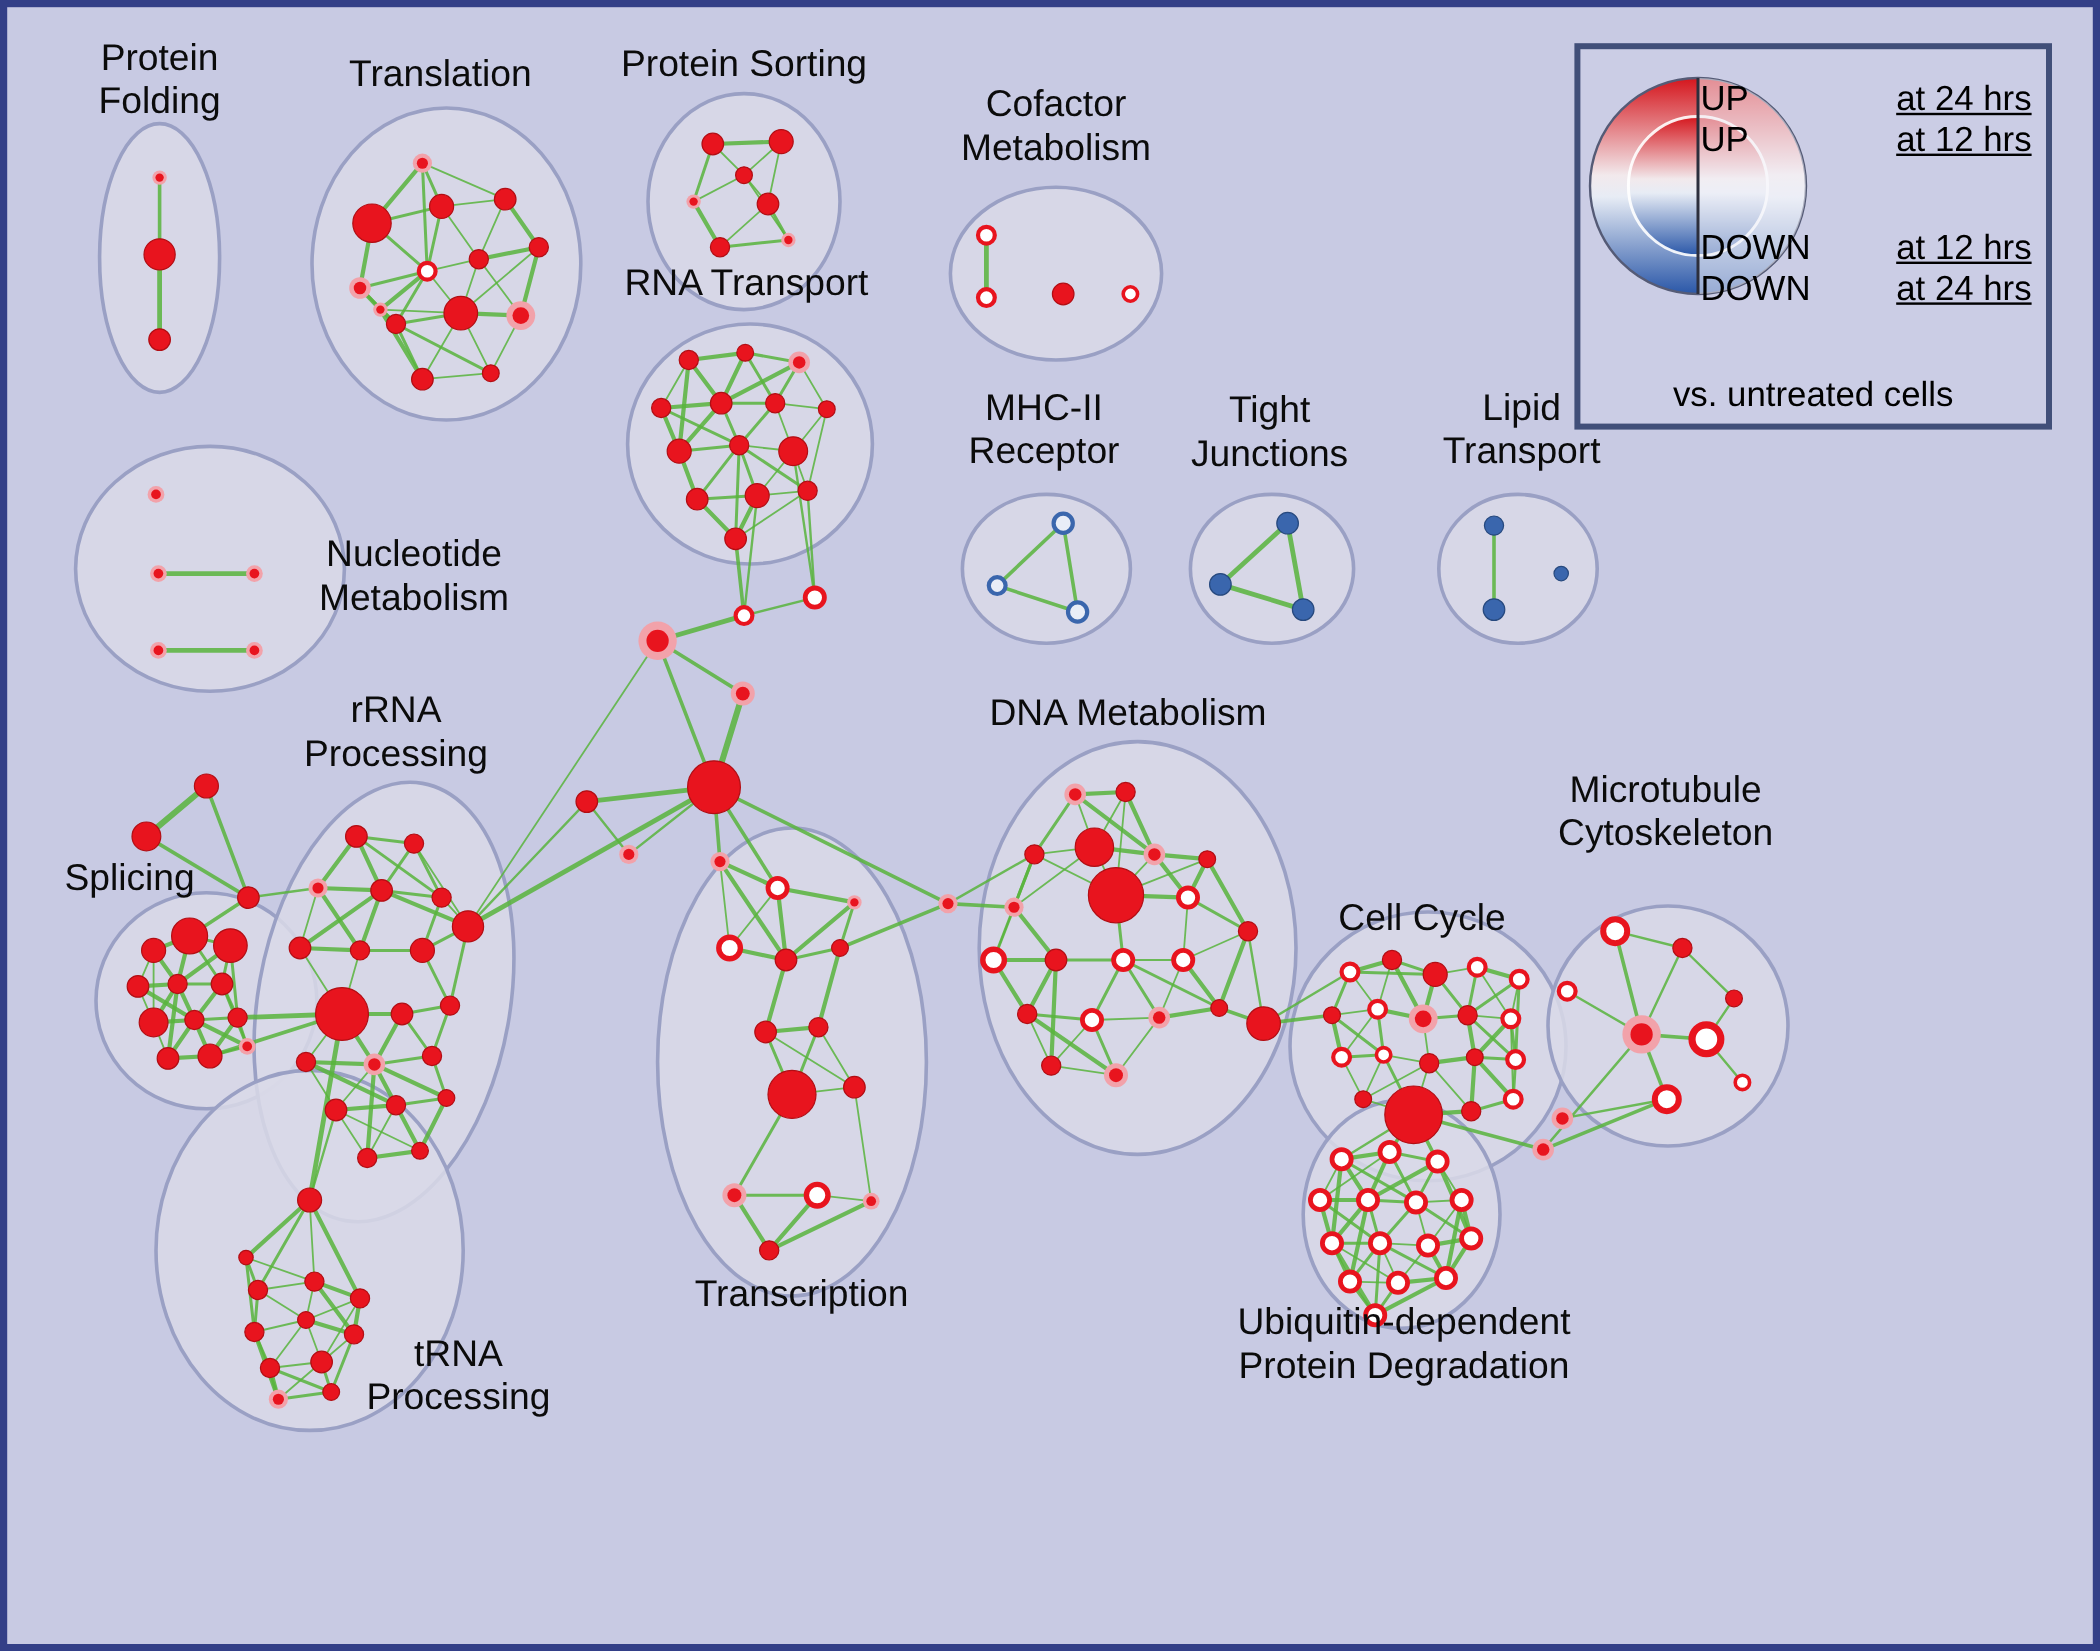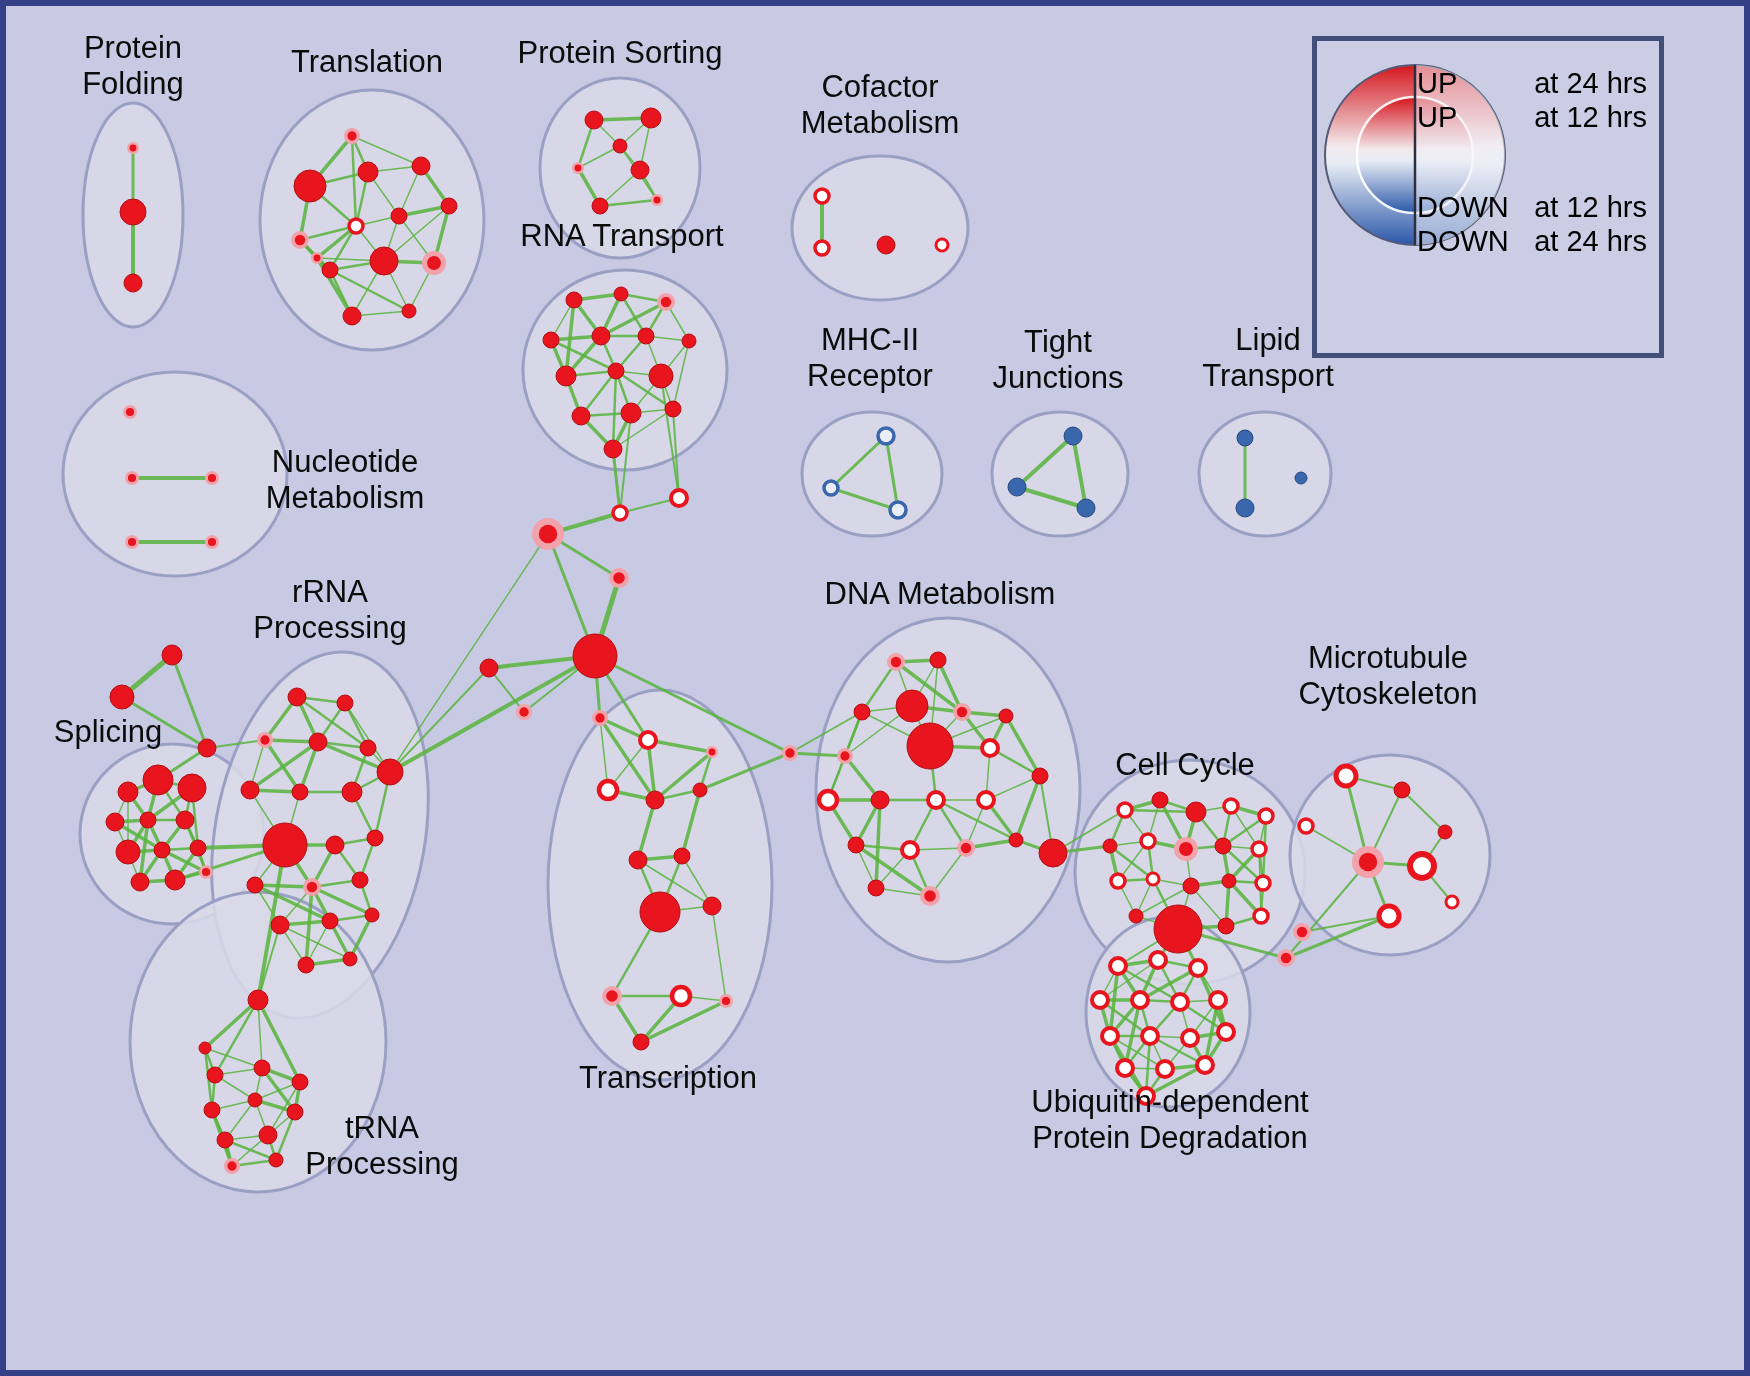--- a/index.html
+++ b/index.html
@@ -1,23 +1,23 @@
 <!DOCTYPE html>
 <html><head>
 <meta charset="utf-8">
 <style>
   html,body{margin:0;padding:0;background:#ffffff;font-family:"Liberation Sans",sans-serif;}
   .stage{position:relative;width:1750px;height:1376px;overflow:hidden;}
   #net{position:absolute;left:0;top:0;}
-  .legend{position:absolute;left:1312px;top:36px;width:352px;height:322px;
+  .legend{position:absolute;left:1312px;top:36px;width:398px;height:322px;
           border:5px solid #414f79;background:#cbcde5;box-sizing:border-box;
           color:#000;font-size:29px;}
   .legend-circle{position:absolute;left:2px;top:12px;}
   .lg-word{position:absolute;left:100px;white-space:nowrap;}
-  .lg-time{position:absolute;right:12px;white-space:nowrap;}
+  .lg-time{position:absolute;right:12px;white-space:nowrap;text-decoration:underline;}
   .lg-cap{position:absolute;left:0;right:0;text-align:center;white-space:nowrap;}
 </style>
 </head>
 <body>
 
 <div class="stage">
   <svg id="net" width="1750" height="1376" viewBox="0 0 1750 1376">
       <rect x="3" y="3" width="1744" height="1370" fill="#c8cae3" stroke="#333f87" stroke-width="6"></rect>
       <g>
         <ellipse cx="133" cy="215" rx="50" ry="112" fill="#d9d9e7" fill-opacity="0.85" stroke="#9aa0c4" stroke-width="3"></ellipse>
@@ -1108,14 +1108,15 @@
       <line x1="96" y1="12" x2="96" y2="192" stroke="#2c2f3d" stroke-width="2.5"></line>
     </svg>
     <span class="lg-word" style="top:26px">UP</span>
     <span class="lg-time" style="top:26px">at 24 hrs</span>
     <span class="lg-word" style="top:60px">UP</span>
     <span class="lg-time" style="top:60px">at 12 hrs</span>
     <span class="lg-word" style="top:150px">DOWN</span>
     <span class="lg-time" style="top:150px">at 12 hrs</span>
     <span class="lg-word" style="top:184px">DOWN</span>
     <span class="lg-time" style="top:184px">at 24 hrs</span>
+    <div class="lg-cap" style="top:272px">vs. untreated cells</div>
   </div>
 </div>
 
 </body></html>

